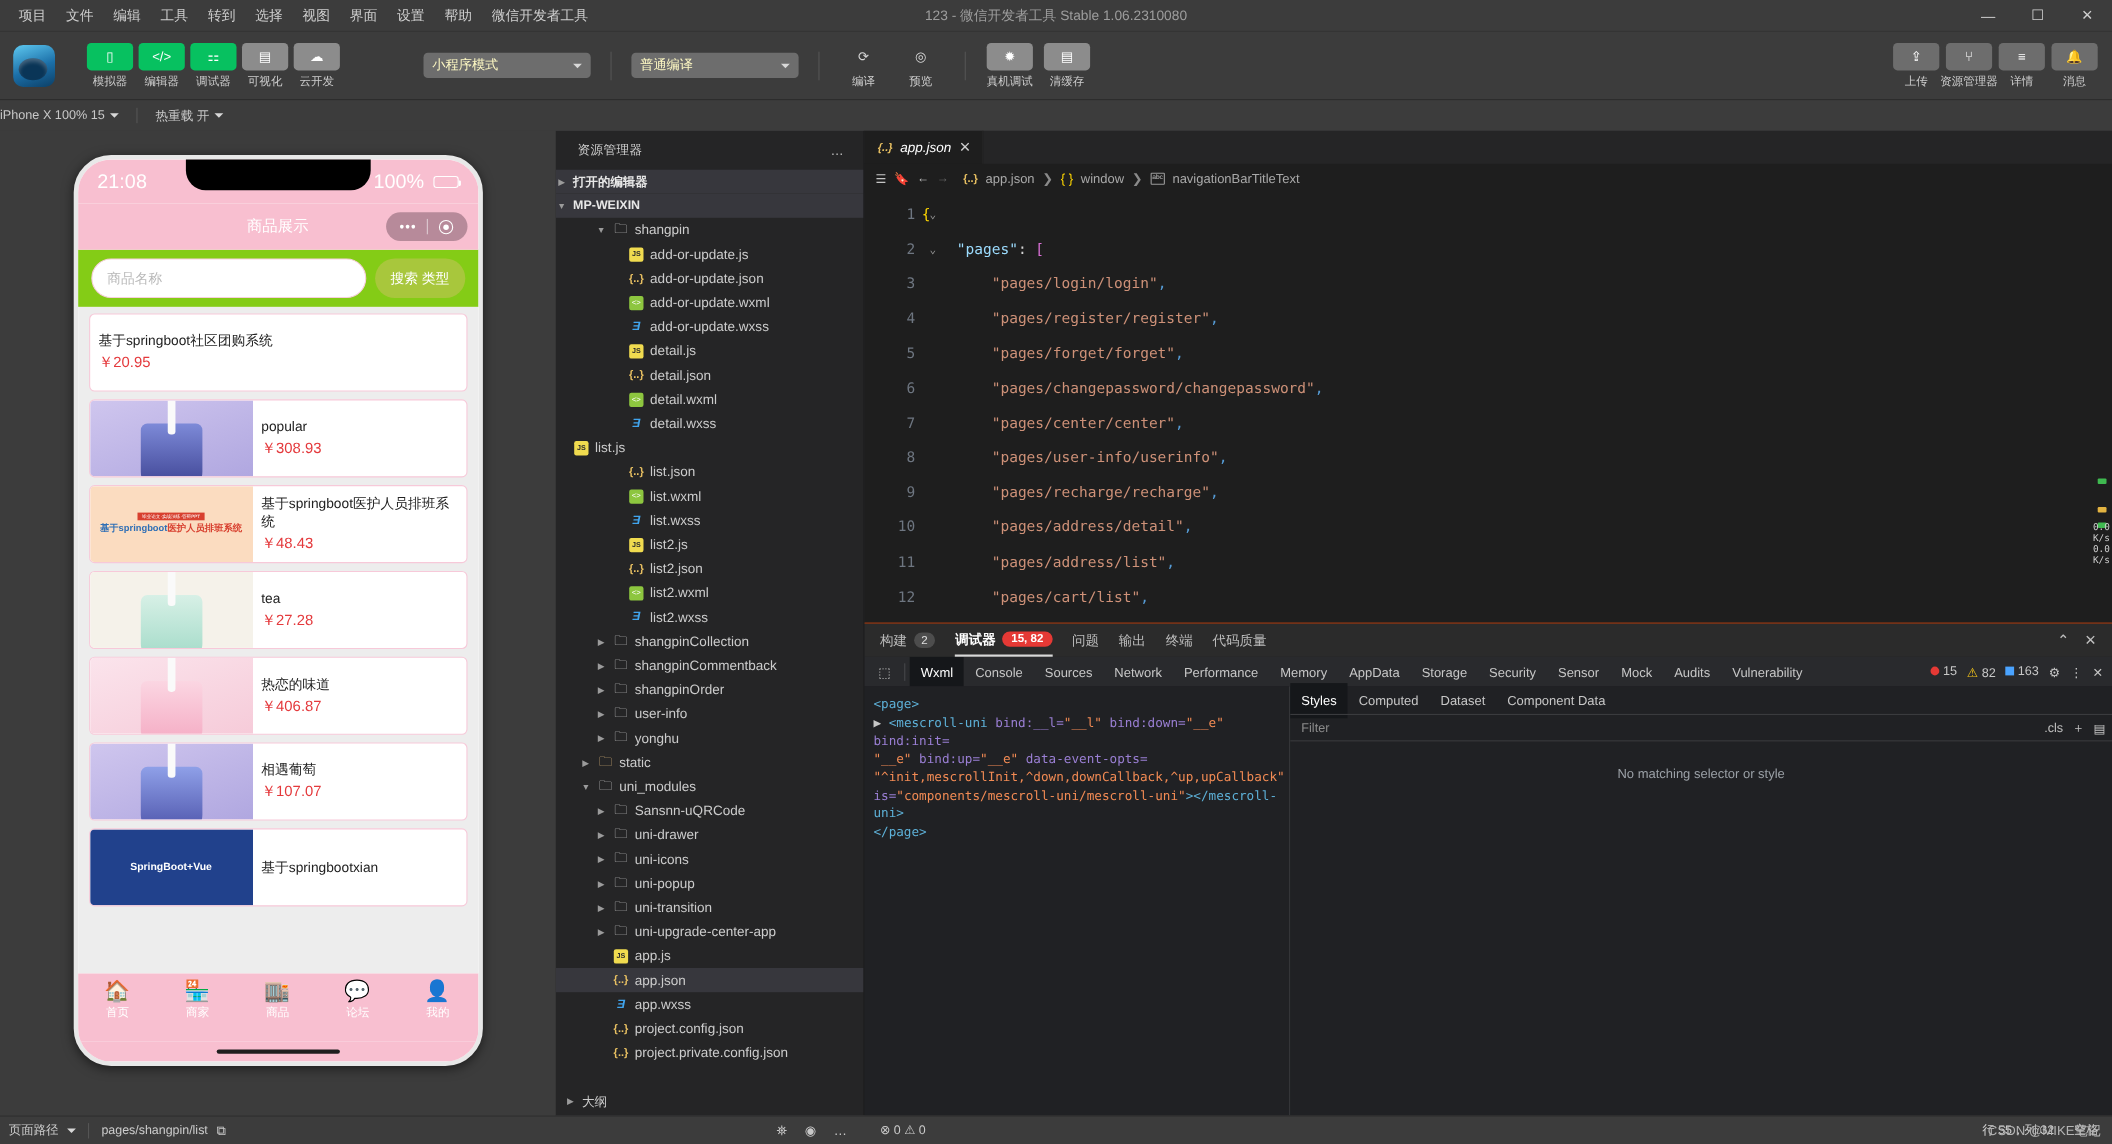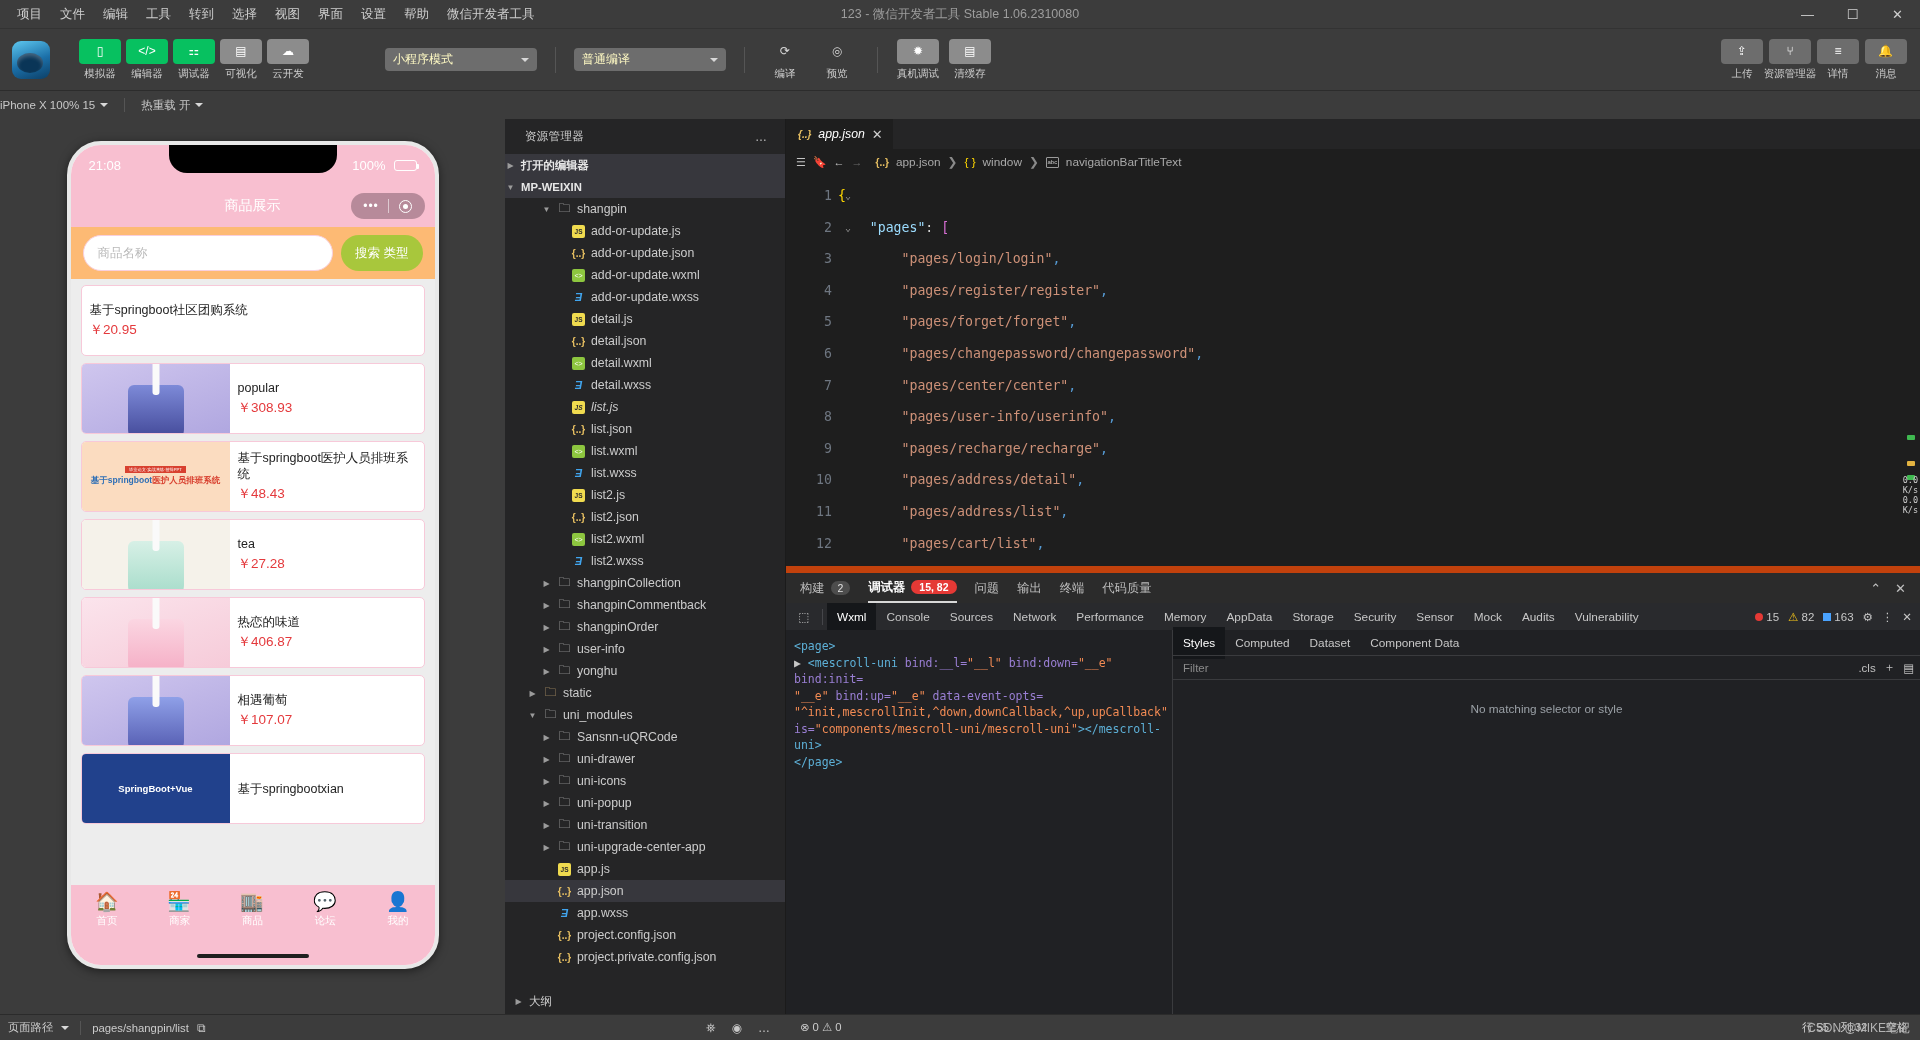--- a/index.html
+++ b/index.html
@@ -82,21 +82,21 @@
     width: 505px; flex: 0 0 505px; background: #3c3c3c; position: relative;
     display: flex; justify-content: center; padding-top: 22px;
   }
   .phone {
     width: 372px; height: 828px; background: #fff; border-radius: 34px;
     border: 4px solid #e8e8e8; overflow: hidden; position: relative;
     display: flex; flex-direction: column; box-shadow: 0 2px 10px rgba(0,0,0,.5);
   }
   .phone-status {
     height: 40px; background: #f8bfd0; display: flex; align-items: center;
-    justify-content: space-between; padding: 0 18px; font-size: 13px; color: #fff; position: relative;
+    justify-content: space-between; padding: 0 18px; font-size: 18px; color: #fff; position: relative;
     flex: 0 0 40px;
   }
   .notch {
     position: absolute; left: 50%; transform: translateX(-50%); top: -2px;
     width: 168px; height: 30px; background: #000; border-radius: 0 0 18px 18px;
   }
   .batt { display: flex; align-items: center; gap: 8px; }
   .batt-body { width: 23px; height: 11px; border: 1.4px solid #fff; border-radius: 3px; position: relative; }
   .batt-body::after { content:""; position:absolute; right:-3px; top:3px; width:2px; height:5px; background:#fff; border-radius:0 1px 1px 0;}
   .phone-nav {
@@ -108,21 +108,21 @@
     position: absolute; right: 10px; top: 8px; width: 74px; height: 26px;
     background: rgba(130,95,110,.55); border-radius: 14px; display: flex; align-items: center;
     justify-content: space-around; padding: 0 8px;
   }
   .capsule .dots { letter-spacing: 1px; color: #fff; font-size: 12px; line-height: 1; }
   .capsule .divider { width: 1px; height: 14px; background: rgba(255,255,255,.55); }
   .capsule .target { width: 13px; height: 13px; border: 1.5px solid #fff; border-radius: 50%;
     display:flex;align-items:center;justify-content:center; }
   .capsule .target::after { content:""; width:5px;height:5px;background:#fff;border-radius:50%; }
 
-  .search-row { background: #fdba74; padding: 8px 12px; display: flex; align-items: center; gap: 8px; flex: 0 0 auto; }
+  .search-row { background: #84cc16; padding: 8px 12px; display: flex; align-items: center; gap: 8px; flex: 0 0 auto; }
   .search-input {
     flex: 1; height: 36px; border: 1px solid #f8cfdd; border-radius: 18px;
     display: flex; align-items: center; padding: 0 14px; font-size: 12.5px; color: #b9b9b9; background: #fff;
   }
   .search-btn {
     background: #a8c73c; color: #fff; height: 36px; border-radius: 18px; padding: 0 14px;
     display: flex; align-items: center; font-size: 12.5px; gap: 7px; white-space: nowrap;
   }
   .goods-list { flex: 1; overflow: hidden; background: #ededed; padding: 6px 10px 0; }
   .goods-card {
@@ -212,21 +212,21 @@
   .k-key { color: #9cdcfe; }
   .k-str { color: #ce9178; }
   .k-punc { color: #d4d4d4; }
   .k-bracket { color: #da70d6; }
   .k-comma { color: #569cd6; }
   .mini-map { position: absolute; right: 0; top: 0; width: 22px; height: 100%; }
   .mm-mark { position: absolute; right: 5px; width: 8px; height: 5px; border-radius: 1px; }
 
   
   .devtools { height: 448px; flex: 0 0 448px; background: #202124; display: flex; flex-direction: column;
-    border-top: 7px solid #c2410c; }
+    border-top: 1px solid #c2410c; }
   .dt-tabs { height: 30px; display: flex; align-items: center; gap: 18px; padding: 0 14px;
     font-size: 12.3px; color: #bdbdbd; background: #2b2b2b; position: relative; }
   .dt-tab { display: flex; align-items: center; gap: 6px; }
   .dt-tab.active { color: #ffffff; font-weight: bold; border-bottom: 2px solid #d8d8d8; height: 30px; align-items:center;}
   .badge-grey { background: #4d4d4d; color: #e0e0e0; border-radius: 9px; font-size: 10.5px; padding: 1px 7px; }
   .badge-red { background: #e53935; color: #fff; border-radius: 9px; font-size: 10.5px; padding: 1px 8px; }
   .dt-win-ctrls { margin-left: auto; display: flex; gap: 14px; font-size: 13px; color: #c0c0c0; }
   .dt-bar { height: 27px; background: #292a2d; display: flex; align-items: center; gap: 0;
     font-size: 11.8px; color: #c7c7c7; padding-left: 4px; }
   .dt-inspect { width: 28px; display: flex; align-items: center; justify-content: center; color: #b9b9b9; font-size: 12px; }
@@ -581,21 +581,21 @@
               </span>
               <span>detail.wxml</span>
             </div>
             <div class="trow" style="padding-left: 50px;">
               <span class="arrow"></span>
               <span class="fico">
                 <span class="ico-wxss">Ǝ</span>
               </span>
               <span>detail.wxss</span>
             </div>
-            <div class="trow" style="padding-left: 50px; font-style: italic;">
+            <div class="trow" style="">
               <span class="arrow"></span>
               <span class="fico">
                 <span class="ico-js">JS</span>
               </span>
               <span>list.js</span>
             </div>
             <div class="trow" style="padding-left: 50px;">
               <span class="arrow"></span>
               <span class="fico">
                 <span class="ico-json">{..}</span>

